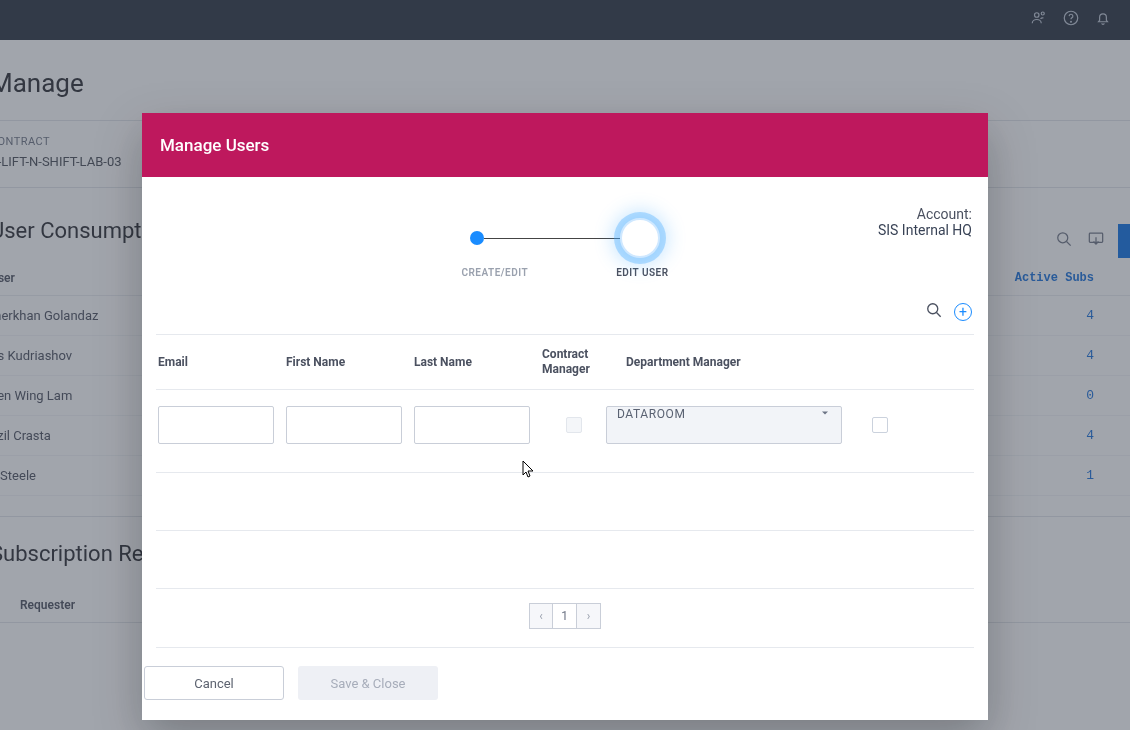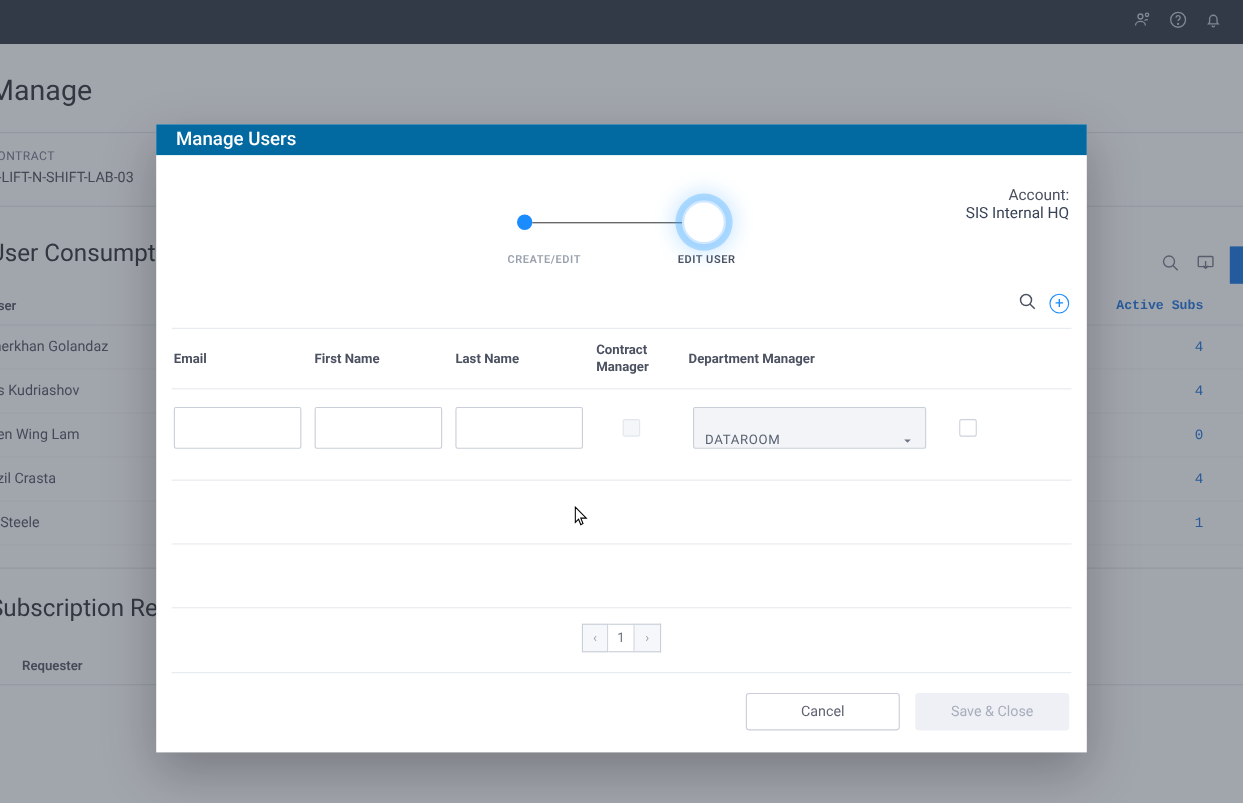--- a/index.html
+++ b/index.html
@@ -34,22 +34,22 @@
   
   .overlay {
     position: fixed; inset: 0; background: rgba(60,66,80,.45);
     display: flex; justify-content: center; align-items: flex-start;
   }
   .modal {
     margin-top: 113px; width: 846px; background: #fff; box-shadow: 0 18px 44px rgba(0,0,0,.25);
     display: flex; flex-direction: column;
   }
   .modal-header {
-    background: #0369a1; color: #fff; font-size: 17px; font-weight: 500;
-    padding: 4px 18px;
+    background: #be185d; color: #fff; font-size: 17px; font-weight: 500;
+    padding: 22px 18px;
   }
   .modal-body { padding: 12px 14px 0 14px; position: relative; }
 
   .account-block { position: absolute; right: 16px; top: 10px; text-align: right; font-size: 14px; color: #394356; }
   .account-block .lbl { color: #4b5160; margin-top: 19px; }
 
   .stepper { display: flex; justify-content: center; align-items: center; margin: 26px 0 6px 0; position: relative; height: 46px; }
   .step-dot { width: 14px; height: 14px; border-radius: 50%; background: #1a8cff; }
   .step-line { width: 136px; height: 1px; background: #444; }
   .step-circle {
@@ -74,38 +74,38 @@
   .grid-head div { line-height: 1.25; padding-right: 8px; }
   .grid-row { padding: 16px 2px 28px 2px; }
   .grid-row input[type=text] {
     width: 116px; height: 38px; border: 1px solid #c9ced8; border-radius: 2px; padding: 0 8px; font-size: 13px;
   }
   .grid-row .chk {
     width: 16px; height: 16px; border: 1.5px solid #cbd2dd; border-radius: 2px; background: #fff; margin: 0 auto; cursor: pointer;
   }
   .grid-row .chk.muted { border-color: #e2e6ec; background: #f4f6f9; }
   .grid-row .sel {
-    display: flex; align-items: flex-end; justify-content: space-between;
+    display: flex; align-items: flex-start; justify-content: space-between;
     height: 38px; border: 1px solid #c9ced8; border-radius: 2px; padding: 0 10px; font-size: 12px;
-    letter-spacing: .05em; color: #5a6272; background: #f2f4f8; cursor: pointer; margin-left: 24px;
+    letter-spacing: .05em; color: #5a6272; background: #f2f4f8; cursor: pointer;
   }
   .grid-row .sel svg { width: 12px; height: 12px; fill: #6c7484; }
   .blank-block { height: 58px; border-bottom: 1px solid #e6e9ee; }
   .blank-block.last { height: 58px; }
 
   .pager { display: flex; justify-content: center; padding: 14px 0 18px 0; border-bottom: 1px solid #e6e9ee; }
   .pager .pg { display: flex; }
   .pager button {
     width: 24px; height: 26px; border: 1px solid #c9ced8; background: #fff; color: #6c7484;
     font-size: 12px; display: flex; align-items: center; justify-content: center; cursor: pointer;
   }
   .pager button.arrow { color: #9aa1ae; background: #f6f7fa; }
   .pager button + button { border-left: none; }
 
-  .modal-footer { display: flex; justify-content: flex-end; gap: 14px; padding: 18px 16px 20px 16px; }
+  .modal-footer { display: flex; justify-content: flex-start; gap: 14px; padding: 18px 16px 20px 2px; }
   .btn {
     min-width: 140px; height: 34px; border-radius: 3px; font-size: 13px; display: flex; align-items: center; justify-content: center;
   }
   .btn-secondary { border: 1px solid #c9ced8; background: #fff; color: #5d6370; cursor: pointer; }
   .btn-primary { border: none; background: #eef0f5; color: #a7adba; cursor: not-allowed; }
 
   .cursor { position: absolute; left: 522px; top: 460px; width: 14px; height: 20px; pointer-events: none; }
   .cursor svg { width: 14px; height: 20px; }
 </style>
 </head>

